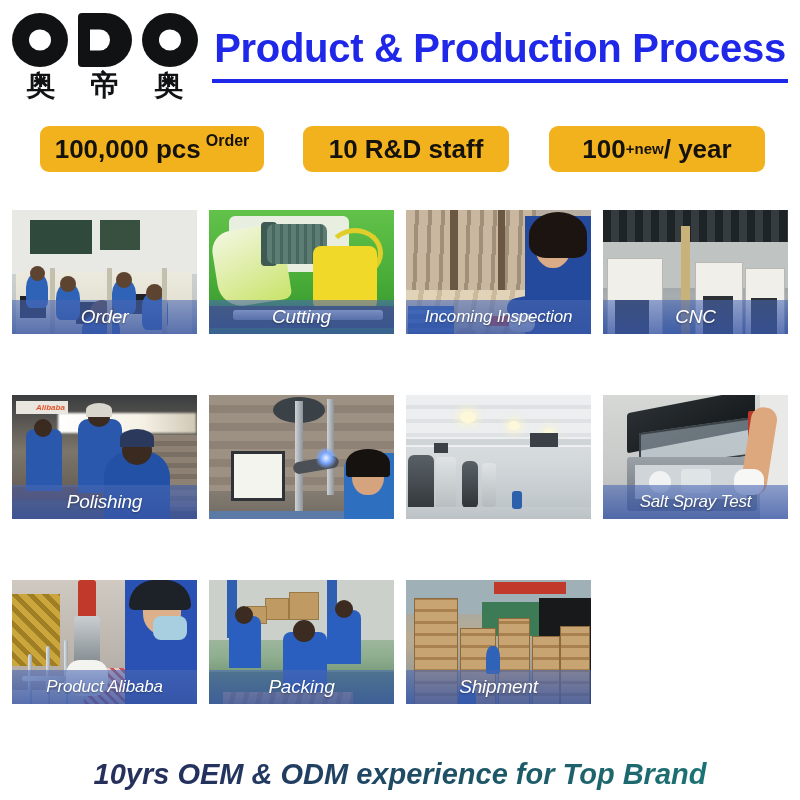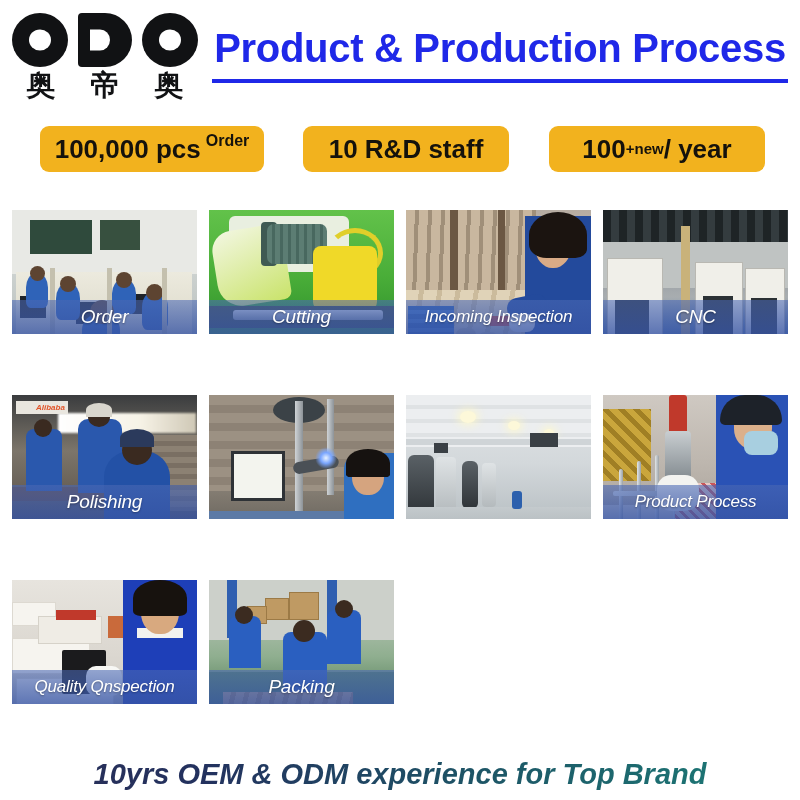--- a/index.html
+++ b/index.html
@@ -470,59 +470,57 @@
         <div class="sh box" style="left:28px; top:48px;width:14px;height:10px;"></div>
         <div class="sh cham" style="left:2px;  top:60px;width:26px;height:60px;"></div>
         <div class="sh chamL" style="left:30px; top:62px;width:20px;height:56px;"></div>
         <div class="sh cham" style="left:56px; top:66px;width:16px;height:48px;"></div>
         <div class="sh chamL" style="left:76px; top:68px;width:14px;height:44px;"></div>
         <div class="sh floor"></div>
         <div class="sh" style="left:106px;top:96px;width:10px;height:18px;background:#2c60ad;border-radius:3px;"></div>
       </div>
     </div>
 
+    <div class="cell">
+      <div class="photo p-salt">
+        <div class="sh coat"></div>
+        <div class="sh lid"></div>
+        <div class="sh glass"></div>
+        <div class="sh tank"></div>
+        <div class="sh inner"></div>
+        <div class="sh ball"></div>
+        <div class="sh" style="left:78px;top:74px;width:30px;height:24px;background:#dfe4e6;border-radius:4px;"></div>
+        <div class="sh red"></div>
+        <div class="sh arm"></div>
+        <div class="sh glove"></div>
+      </div>
+      <div class="caption small">Salt Spray Test</div>
+    </div>
 
     <div class="cell">
       <div class="photo p-asm">
         <div class="sh gold"></div>
         <div class="sh bench"></div>
         <div class="sh rod" style="left:16px;top:74px;width:4px;height:86px;"></div>
         <div class="sh rod" style="left:34px;top:66px;width:4px;height:94px;"></div>
         <div class="sh rod" style="left:52px;top:60px;width:4px;height:100px;"></div>
         <div class="sh rod" style="left:70px;top:66px;width:4px;height:94px;"></div>
         <div class="sh rod" style="left:10px;top:96px;width:72px;height:5px;"></div>
         <div class="sh press"></div>
         <div class="sh press2"></div>
         <div class="sh floral"></div>
         <div class="sh glove"></div>
         <div class="sh worker"></div>
         <div class="sh face"></div>
         <div class="sh cap"></div>
         <div class="sh mask"></div>
       </div>
-      <div class="caption small">Product Process</div>
-    </div>
-
-    <div class="cell">
-      <div class="photo p-qc">
-        <div class="sh paper" style="left:0;  top:58px;width:76px;height:34px;"></div>
-        <div class="sh paper" style="left:4px; top:98px;width:96px;height:32px;"></div>
-        <div class="sh paper" style="left:0;  top:22px;width:42px;height:22px;"></div>
-        <div class="sh stack"></div>
-        <div class="sh red"></div>
-        <div class="sh" style="left:96px;top:36px;width:22px;height:22px;background:#c96a3b;"></div>
-        <div class="sh worker"></div>
-        <div class="sh collar"></div>
-        <div class="sh face"></div>
-        <div class="sh hair"></div>
-        <div class="sh panel"></div>
-        <div class="sh glove"></div>
-      </div>
-      <div class="caption small">Quality Qnspection</div>
-    </div>
+      <div class="caption small">Product Alibaba</div>
+    </div>
+
 
     <div class="cell">
       <div class="photo p-pack">
         <div class="sh wall"></div>
         <div class="sh beam" style="left:18px; top:0;width:10px;height:58px;"></div>
         <div class="sh beam" style="left:118px;top:0;width:10px;height:58px;"></div>
         <div class="sh box" style="left:56px; top:18px;width:22px;height:20px;"></div>
         <div class="sh box" style="left:80px; top:12px;width:28px;height:26px;"></div>
         <div class="sh box" style="left:38px; top:26px;width:18px;height:16px;"></div>
         <div class="sh floor"></div>
@@ -530,18 +528,35 @@
         <div class="sh hd" style="left:26px;top:26px;width:18px;height:18px;"></div>
         <div class="sh worker" style="left:74px;top:52px;width:44px;height:70px;"></div>
         <div class="sh hd" style="left:84px;top:40px;width:22px;height:22px;"></div>
         <div class="sh worker" style="left:118px;top:30px;width:34px;height:54px;"></div>
         <div class="sh hd" style="left:126px;top:20px;width:18px;height:18px;"></div>
         <div class="sh tube"></div>
       </div>
       <div class="caption">Packing</div>
     </div>
 
+    <div class="cell">
+      <div class="photo p-ship">
+        <div class="sh sky"></div>
+        <div class="sh banner"></div>
+        <div class="sh green"></div>
+        <div class="sh truck"></div>
+        <div class="sh stk" style="left:8px;  top:18px;width:42px;height:118px;"></div>
+        <div class="sh stk" style="left:54px; top:48px;width:34px;height:88px;"></div>
+        <div class="sh stk" style="left:92px; top:38px;width:30px;height:98px;"></div>
+        <div class="sh stk" style="left:126px;top:56px;width:26px;height:80px;"></div>
+        <div class="sh stk" style="left:154px;top:46px;width:28px;height:90px;"></div>
+        <div class="sh per" style="left:52px; top:104px;width:18px;height:34px;"></div>
+        <div class="sh per" style="left:80px; top:66px; width:14px;height:28px;"></div>
+        <div class="sh floor"></div>
+      </div>
+      <div class="caption">Shipment</div>
+    </div>
 
   </div>
 
   <div class="footer">10yrs OEM &amp; ODM experience for Top Brand</div>
 
 </div>
 
 </body></html>

